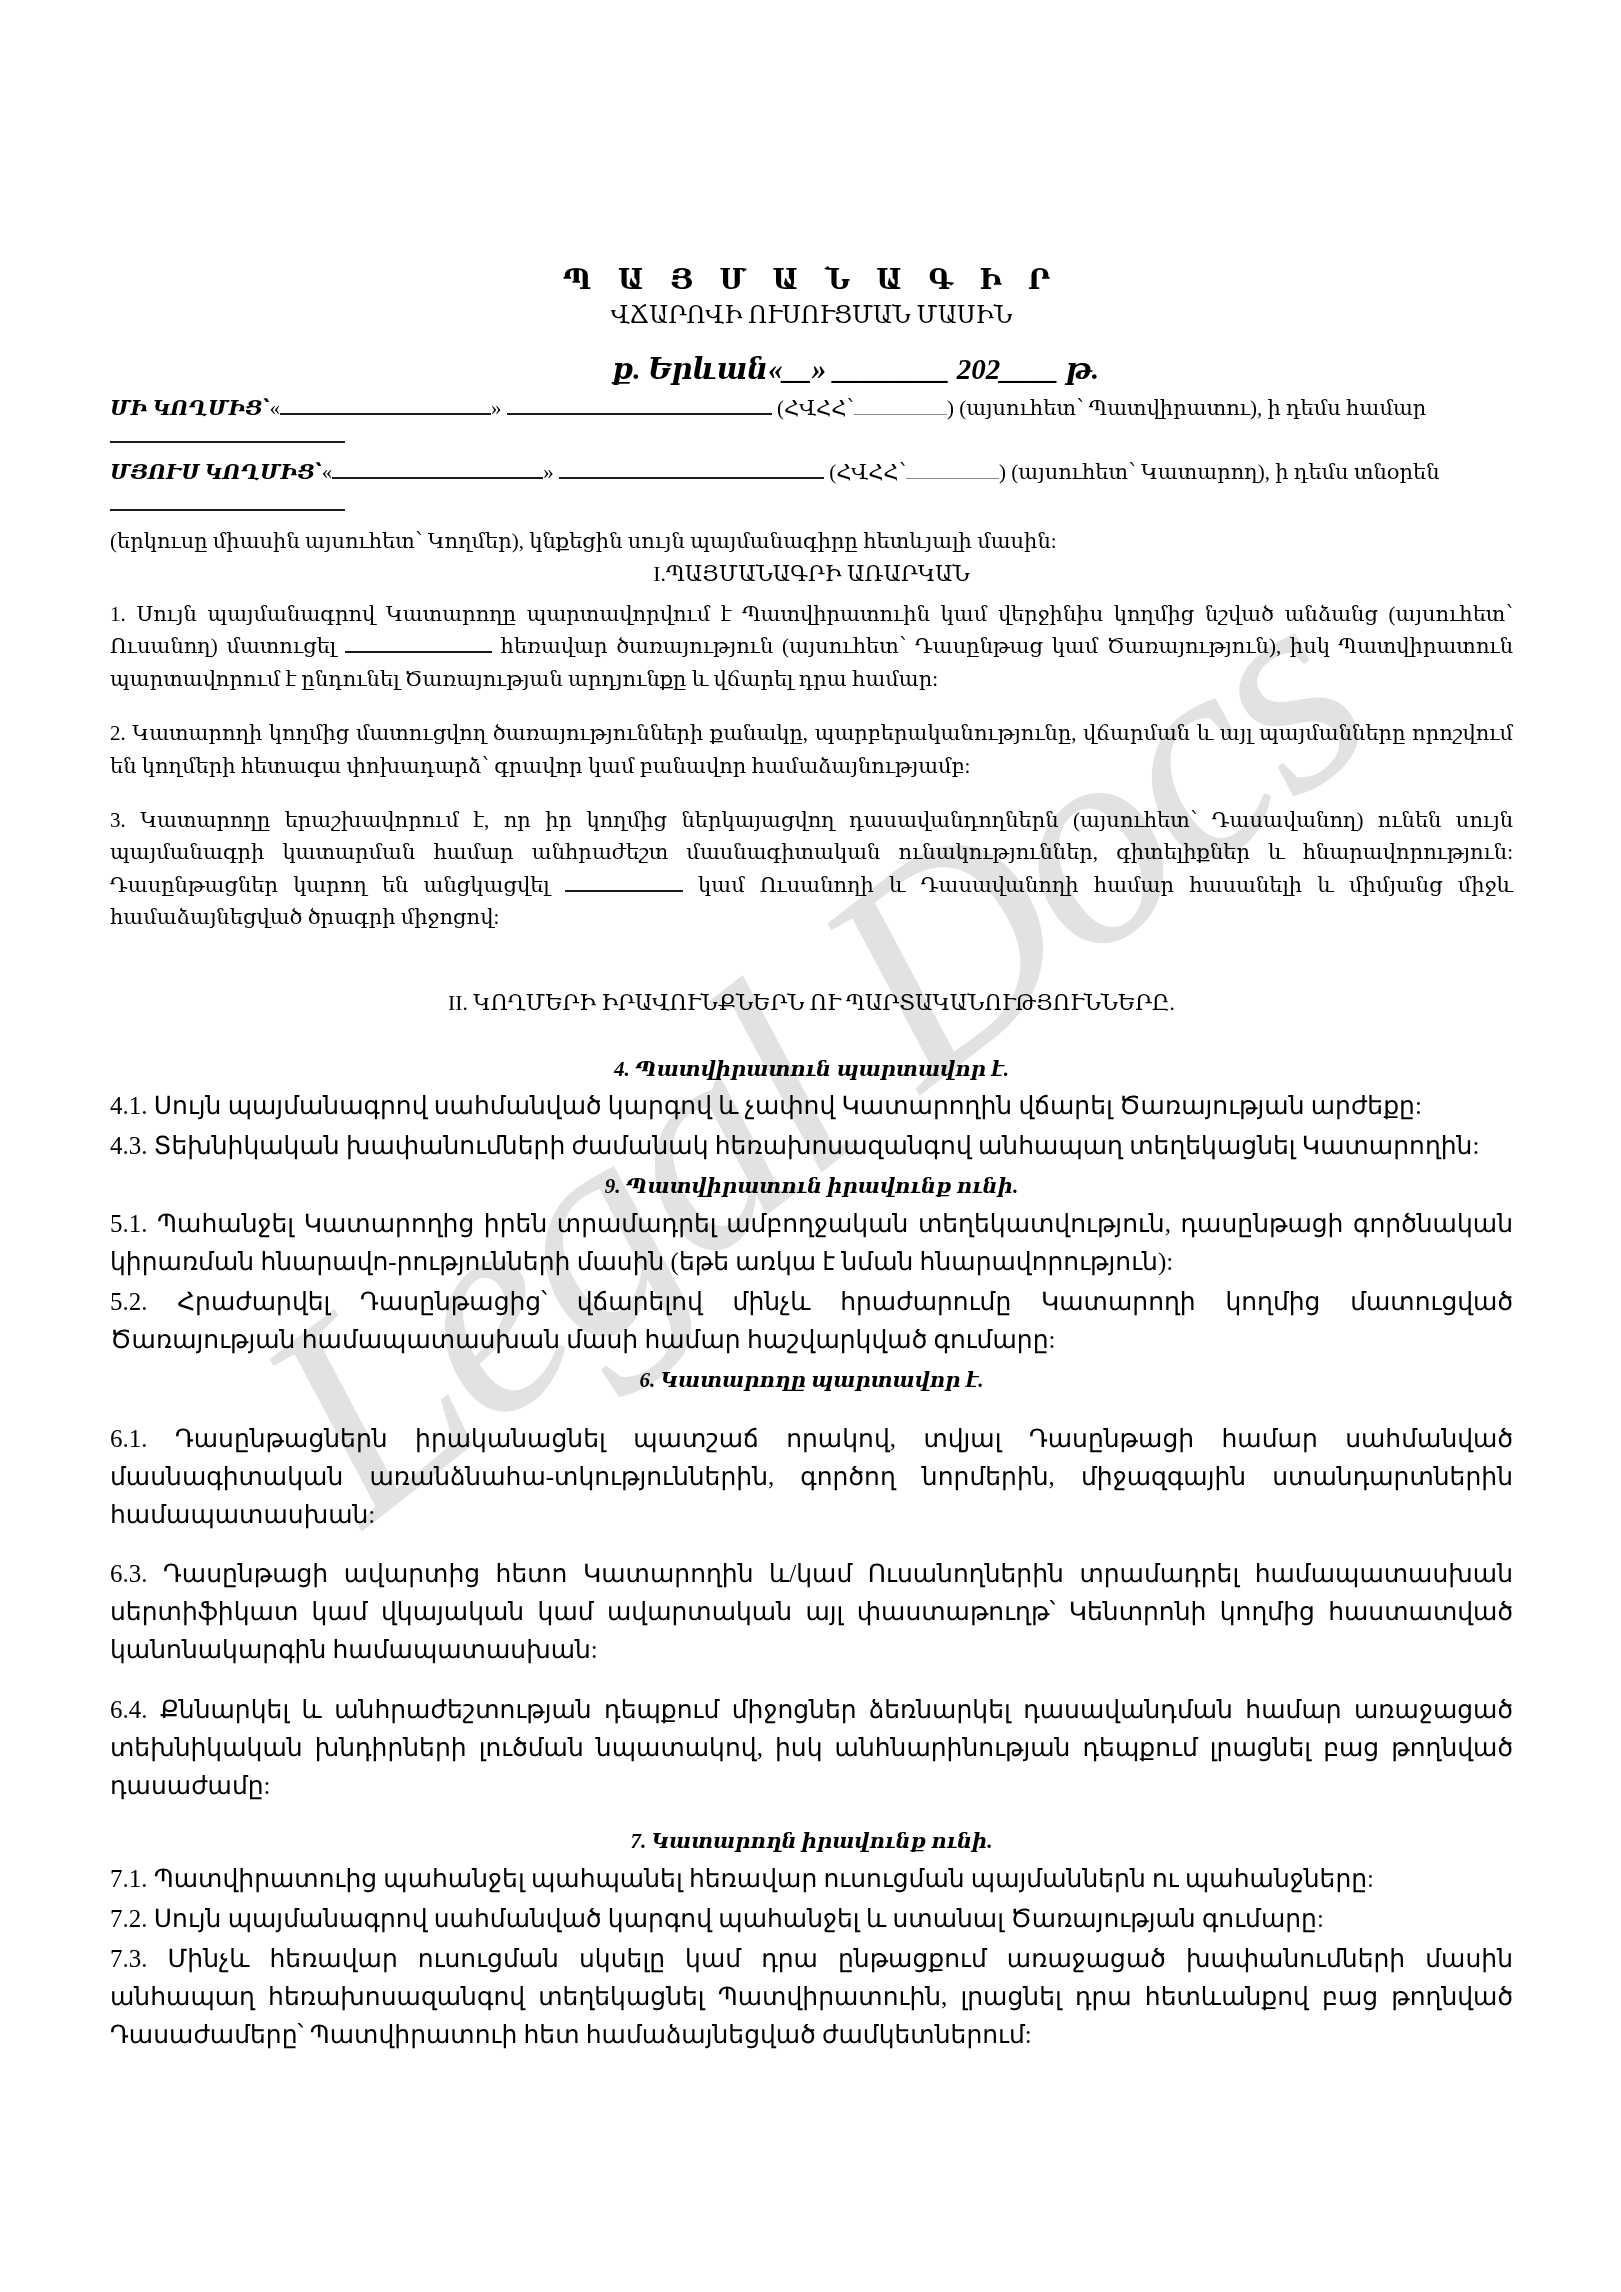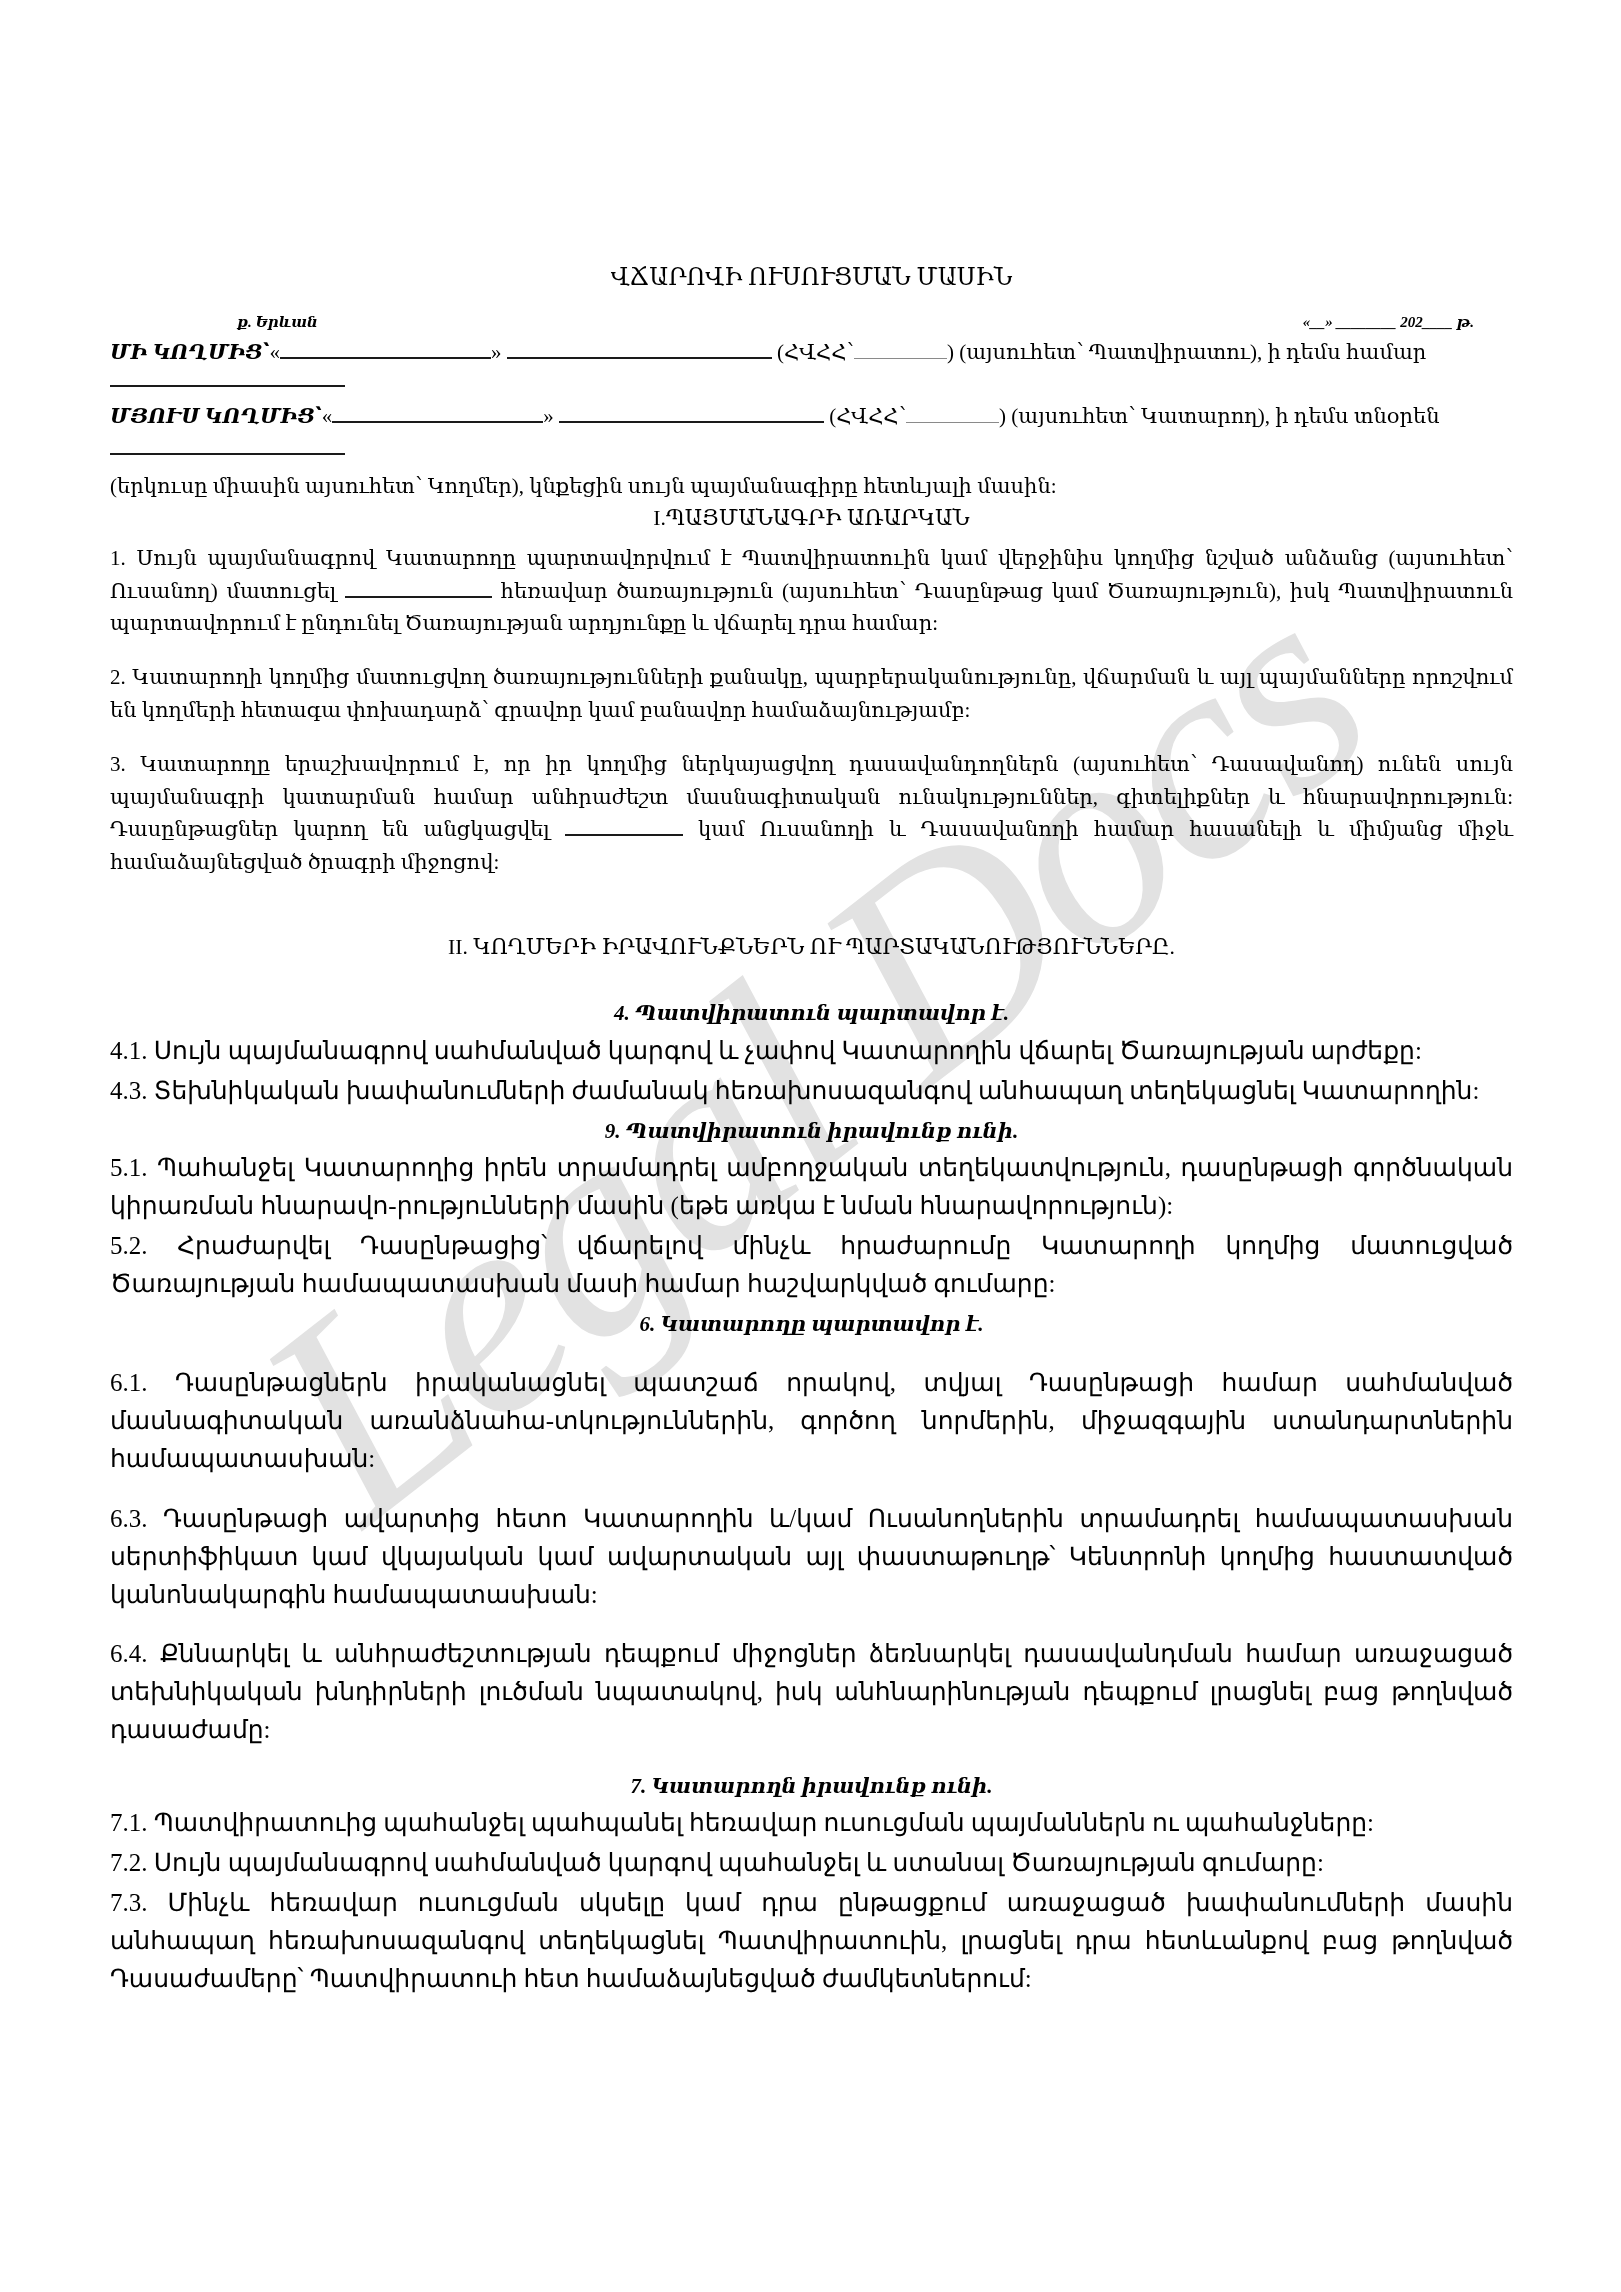--- a/index.html
+++ b/index.html
@@ -64,23 +64,23 @@
     text-align: center;
     font-size: 23.5px;
     font-weight: normal;
     margin: 0 0 21.6px 0;
     line-height: 1.2;
   }
 
   
   .placedate {
     display: flex;
-    justify-content: space-between;
+    justify-content: center;
     align-items: flex-end;
-    font-size: 15px;
+    font-size: 29px;
     margin: 0 0 5.9px 0;
     line-height: 1.25;
   }
   .placedate .place {
     font-style: italic;
     font-weight: bold;
     padding-left: 127px;
   }
   .placedate .date {
     font-style: italic;
@@ -173,20 +173,21 @@
 <body>
 
 <div class="page">
 
   <div class="watermark">
     <span>Legal Docs</span>
   </div>
 
   <div class="content">
 
+    <h1 class="doc-title">Պ Ա Յ Մ Ա Ն Ա Գ Ի Ր</h1>
     <h2 class="doc-subtitle">ՎՃԱՐՈՎԻ ՈՒՍՈՒՑՄԱՆ ՄԱՍԻՆ</h2>
 
     <div class="placedate">
       <span class="place">ք. Երևան</span>
       <span class="date">«__» ________ 202____ թ.</span>
     </div>
 
     <p class="party">
       <span class="party-label">ՄԻ ԿՈՂՄԻՑ՝</span><span>«</span><span class="rule u-215"></span><span>»</span>
       <span class="rule u-270"></span>

